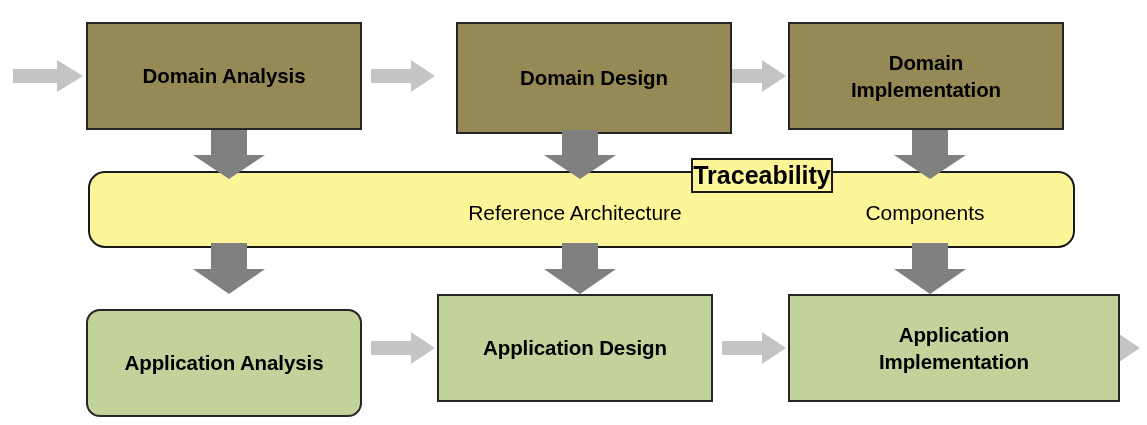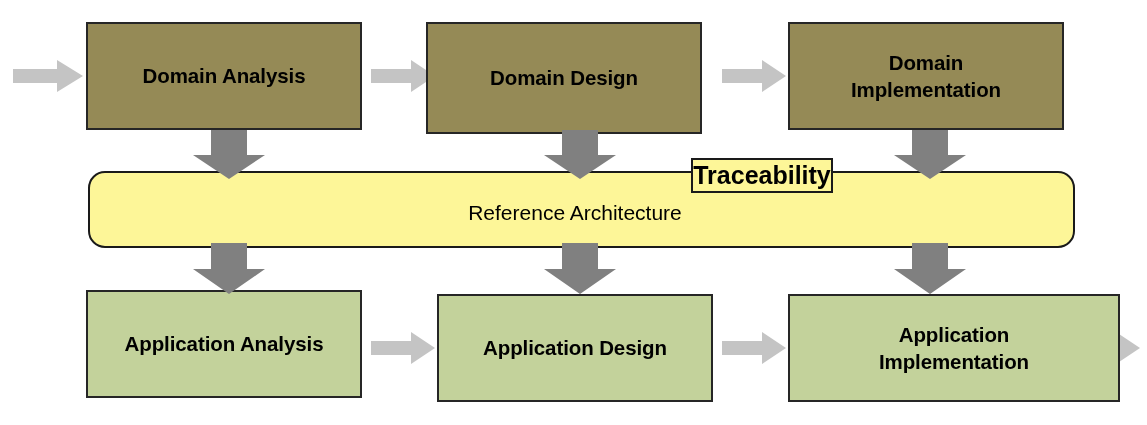--- a/index.html
+++ b/index.html
@@ -166,41 +166,44 @@
   <div class="varrow" style="left:894px; top:243px;">
     <svg width="72" height="51" viewBox="0 0 72 51" aria-hidden="true">
       <polygon points="18,0 54,0 54,26 72,26 36,51 0,26 18,26" fill="#808080"></polygon>
     </svg>
   </div>
 
   <div class="pbox domain" style="left:86px; top:22px; width:276px; height:108px;">
     <span>Domain Analysis</span>
   </div>
 
-  <div class="pbox domain" style="left:426px; top:22px; width:276px; height:112px;">
+  <div class="pbox domain" style="left:456px; top:22px; width:276px; height:112px;">
     <span>Domain Design</span>
   </div>
 
   <div class="pbox domain" style="left:788px; top:22px; width:276px; height:108px;">
     <span style="max-width:180px;">Domain Implementation</span>
   </div>
 
   <div id="artifact-band"></div>
 
 
   <div class="artifact-label" style="left:425px; width:300px;">
     <span>Reference Architecture</span>
   </div>
 
+  <div class="artifact-label" style="left:775px; width:300px;">
+    <span>Components</span>
+  </div>
 
   <div id="traceability-box">
     <span>Traceability</span>
   </div>
 
-  <div class="pbox app" style="left:86px; top:290px; width:276px; height:108px;">
+  <div class="pbox app" style="left:86px; top:309px; width:276px; height:108px;border-radius:14px;">
     <span>Application Analysis</span>
   </div>
 
   <div class="pbox app" style="left:437px; top:294px; width:276px; height:108px;">
     <span>Application Design</span>
   </div>
 
   <div class="pbox app" style="left:788px; top:294px; width:332px; height:108px;">
     <span style="max-width:200px;">Application Implementation</span>
   </div>

